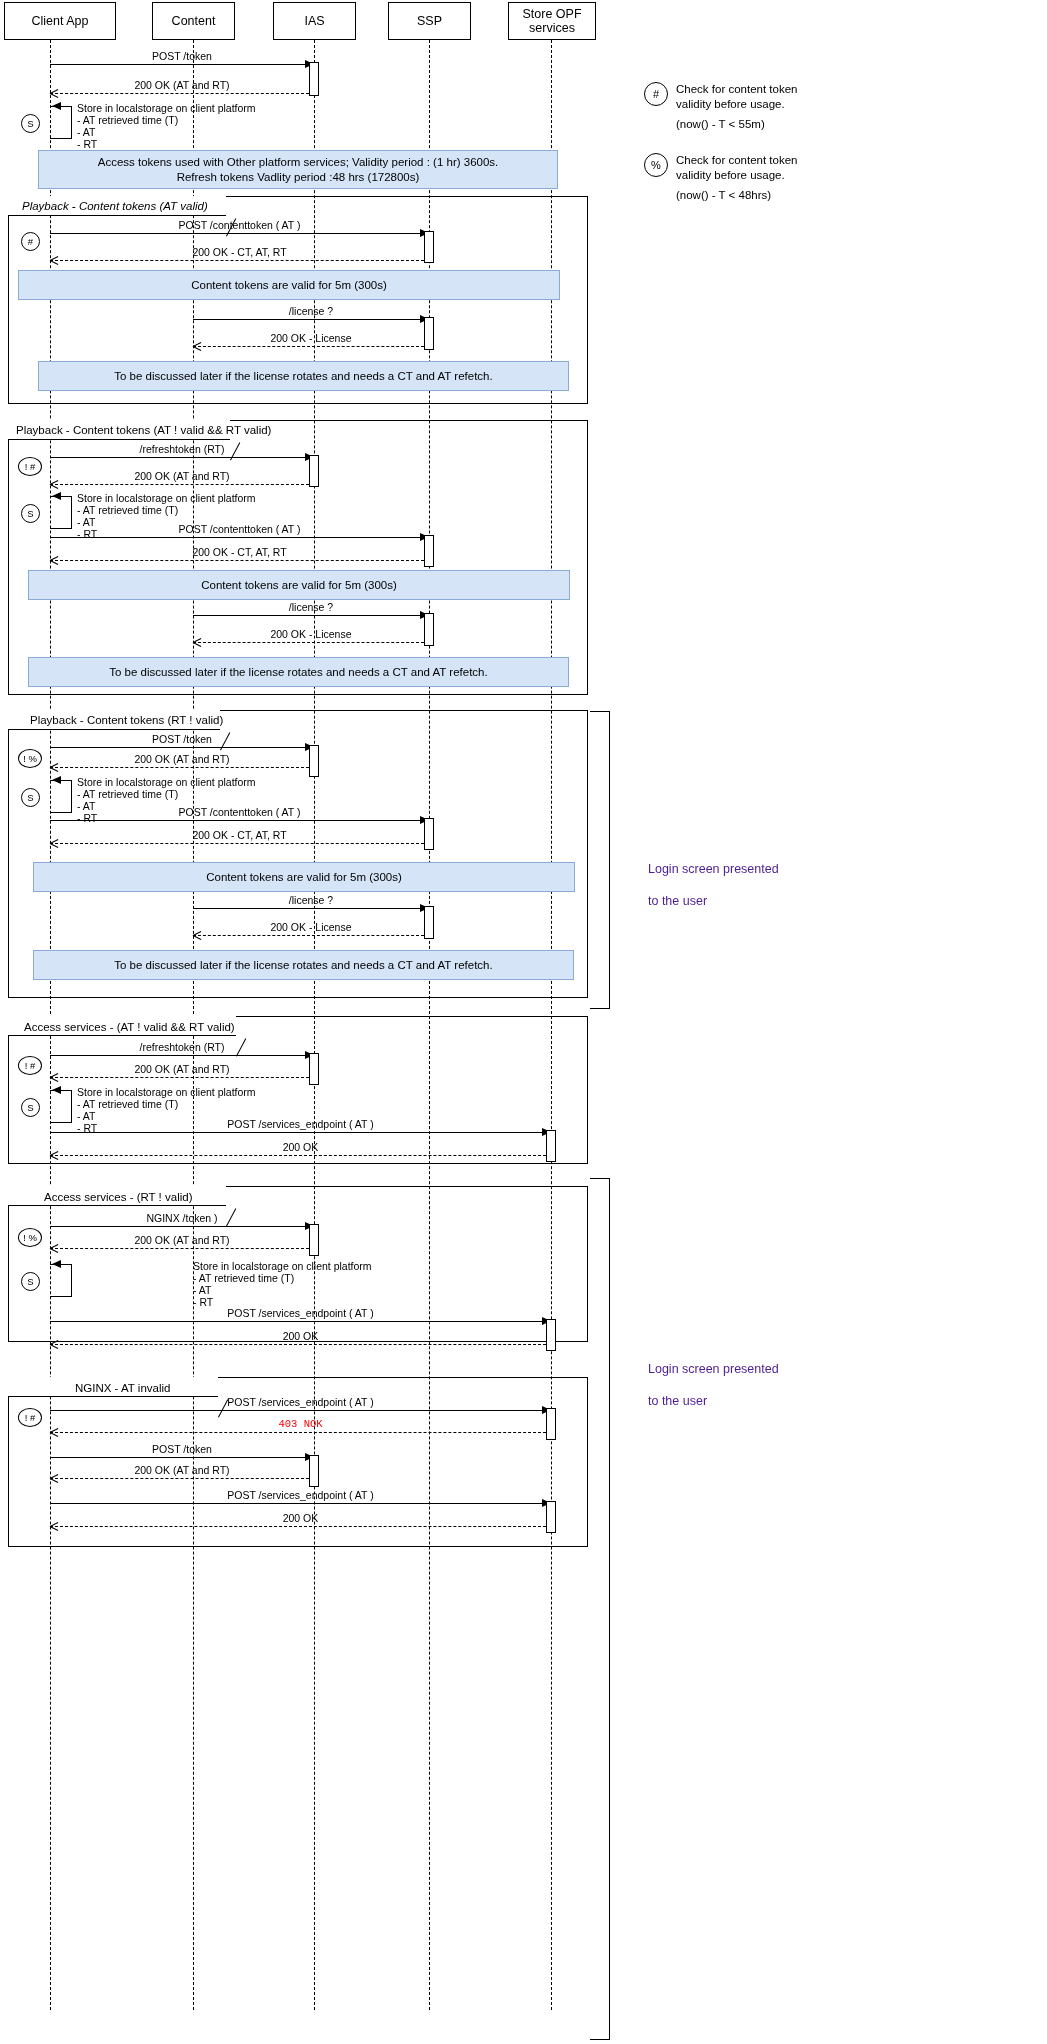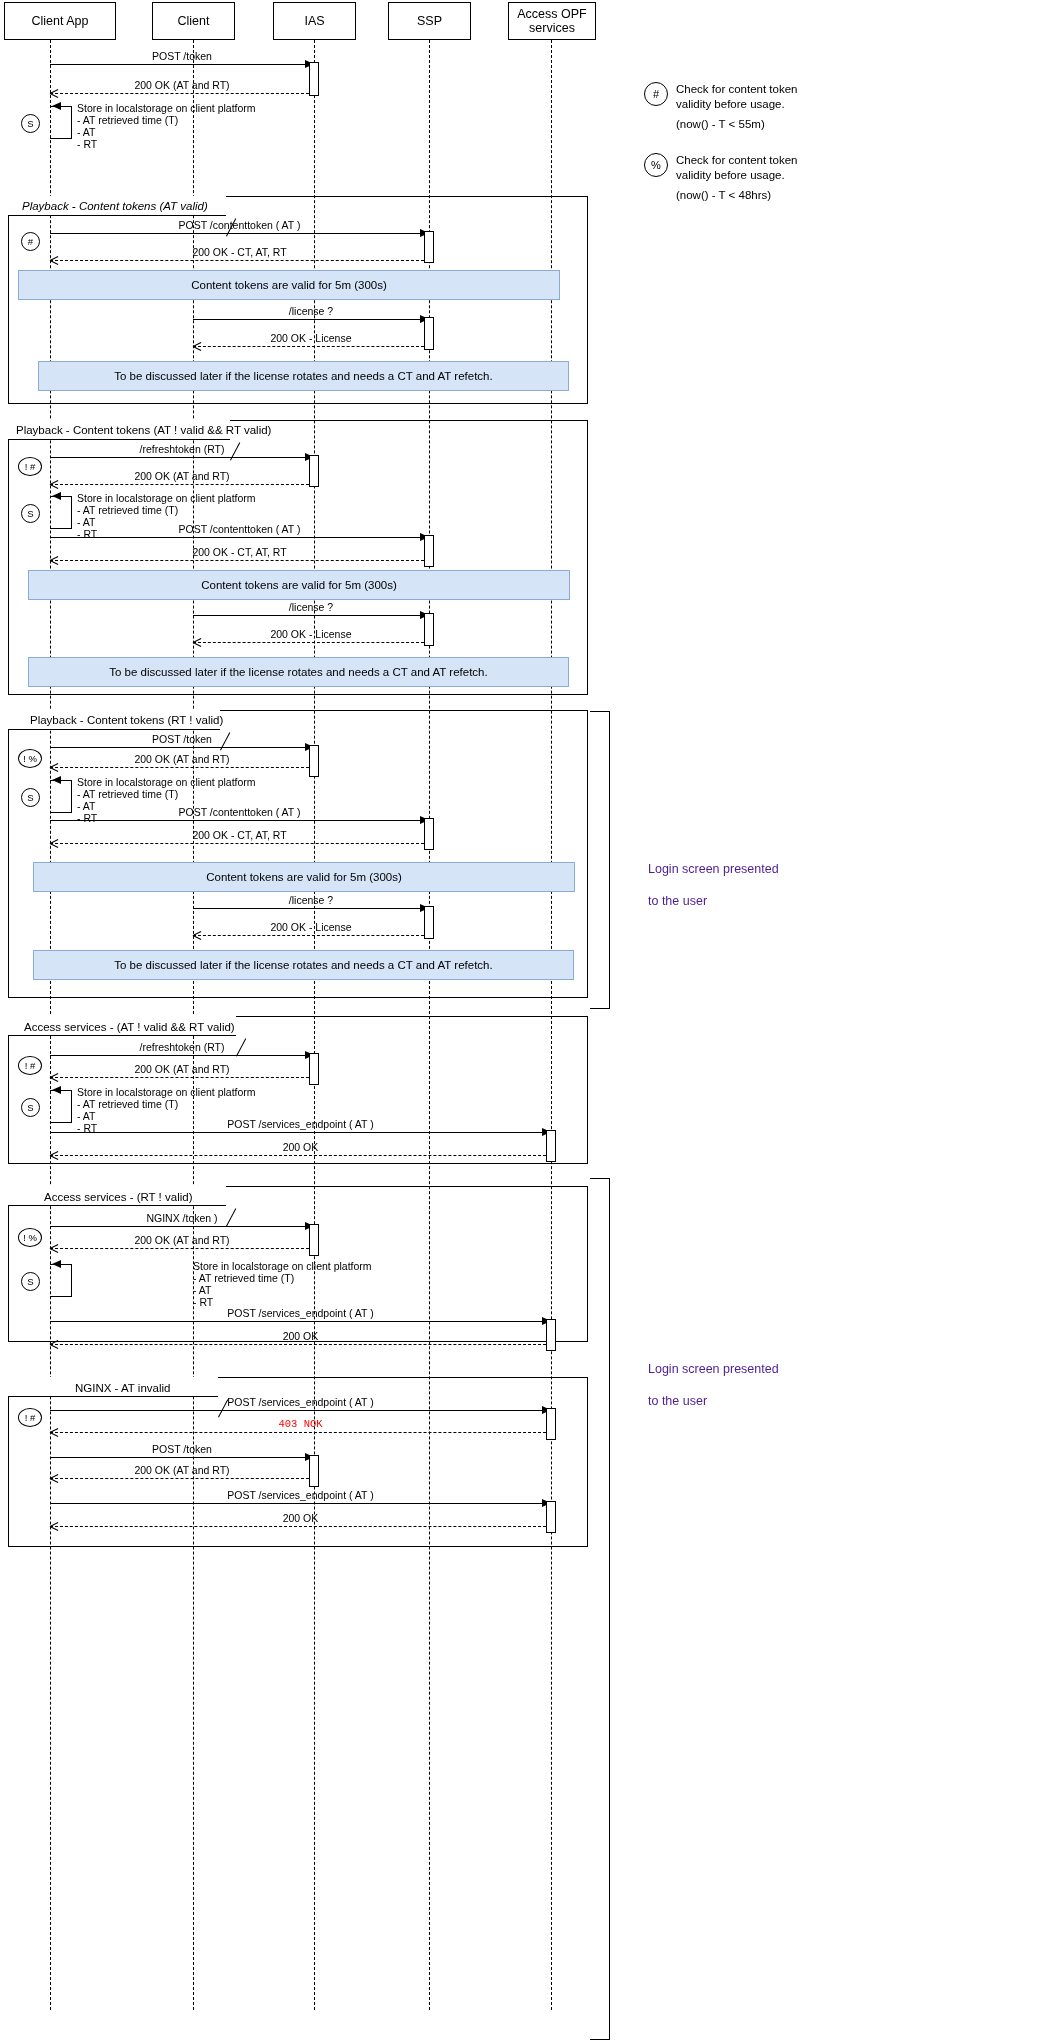--- a/index.html
+++ b/index.html
@@ -203,30 +203,30 @@
 </style>
 </head>
 <body>
 
 <div id="page">
 
   <div class="actor-box" style="left:4px;top:2px;width:112px;height:38px;">
     <span>Client App</span>
   </div>
   <div class="actor-box" style="left:152px;top:2px;width:83px;height:38px;">
-    <span>Client</span>
+    <span>Content</span>
   </div>
   <div class="actor-box" style="left:273px;top:2px;width:83px;height:38px;">
     <span>IAS</span>
   </div>
   <div class="actor-box" style="left:388px;top:2px;width:83px;height:38px;">
     <span>SSP</span>
   </div>
   <div class="actor-box" style="left:508px;top:2px;width:88px;height:38px;flex-direction:column;">
-    <span>Access OPF</span>
+    <span>Store OPF</span>
     <span>services</span>
   </div>
 
   <div class="lifeline" style="left:50px;top:40px;height:1970px;"></div>
   <div class="lifeline" style="left:193px;top:40px;height:1970px;"></div>
   <div class="lifeline" style="left:314px;top:40px;height:1970px;"></div>
   <div class="lifeline" style="left:429px;top:40px;height:1970px;"></div>
   <div class="lifeline" style="left:551px;top:40px;height:1970px;"></div>
 
   <div class="legend-item">
@@ -259,20 +259,24 @@
   <div class="marker" style="left:21px;top:114px;width:19px;height:19px;">
     <span>S</span>
   </div>
   <div class="self-msg" style="left:50px;top:106px;width:22px;height:33px;"></div>
   <div class="self-arrow" style="left:52px;top:101.5px;"></div>
   <div class="self-text" style="left:77px;top:102px;">Store in localstorage on client platform</div>
   <div class="self-text" style="left:77px;top:114px;">- AT retrieved time (T)</div>
   <div class="self-text" style="left:77px;top:126px;">- AT</div>
   <div class="self-text" style="left:77px;top:138px;">- RT</div>
 
+  <div class="note" style="left:38px;top:150px;width:520px;height:39px;">
+    <span>Access tokens used with Other platform services; Validity period : (1 hr) 3600s.</span>
+    <span>Refresh tokens Vadlity period :48 hrs (172800s)</span>
+  </div>
 
   <div class="frag" style="left:8px;top:196px;width:580px;height:208px;"></div>
   <div class="frag-tab" style="left:8px;top:196px;width:218px;height:20px;border-right:none;"></div>
   <div class="frag-tab-slash" style="left:226px;top:216px;height:20px;"></div>
   <div class="frag-label" style="left:20px;top:199px;font-style:italic;">Playback - Content tokens (AT valid)</div>
 
   <div class="marker" style="left:21px;top:232px;width:19px;height:19px;">
     <span>#</span>
   </div>
   <div class="msg-label" style="left:50px;top:219px;width:379px;">POST /contenttoken ( AT )</div>

